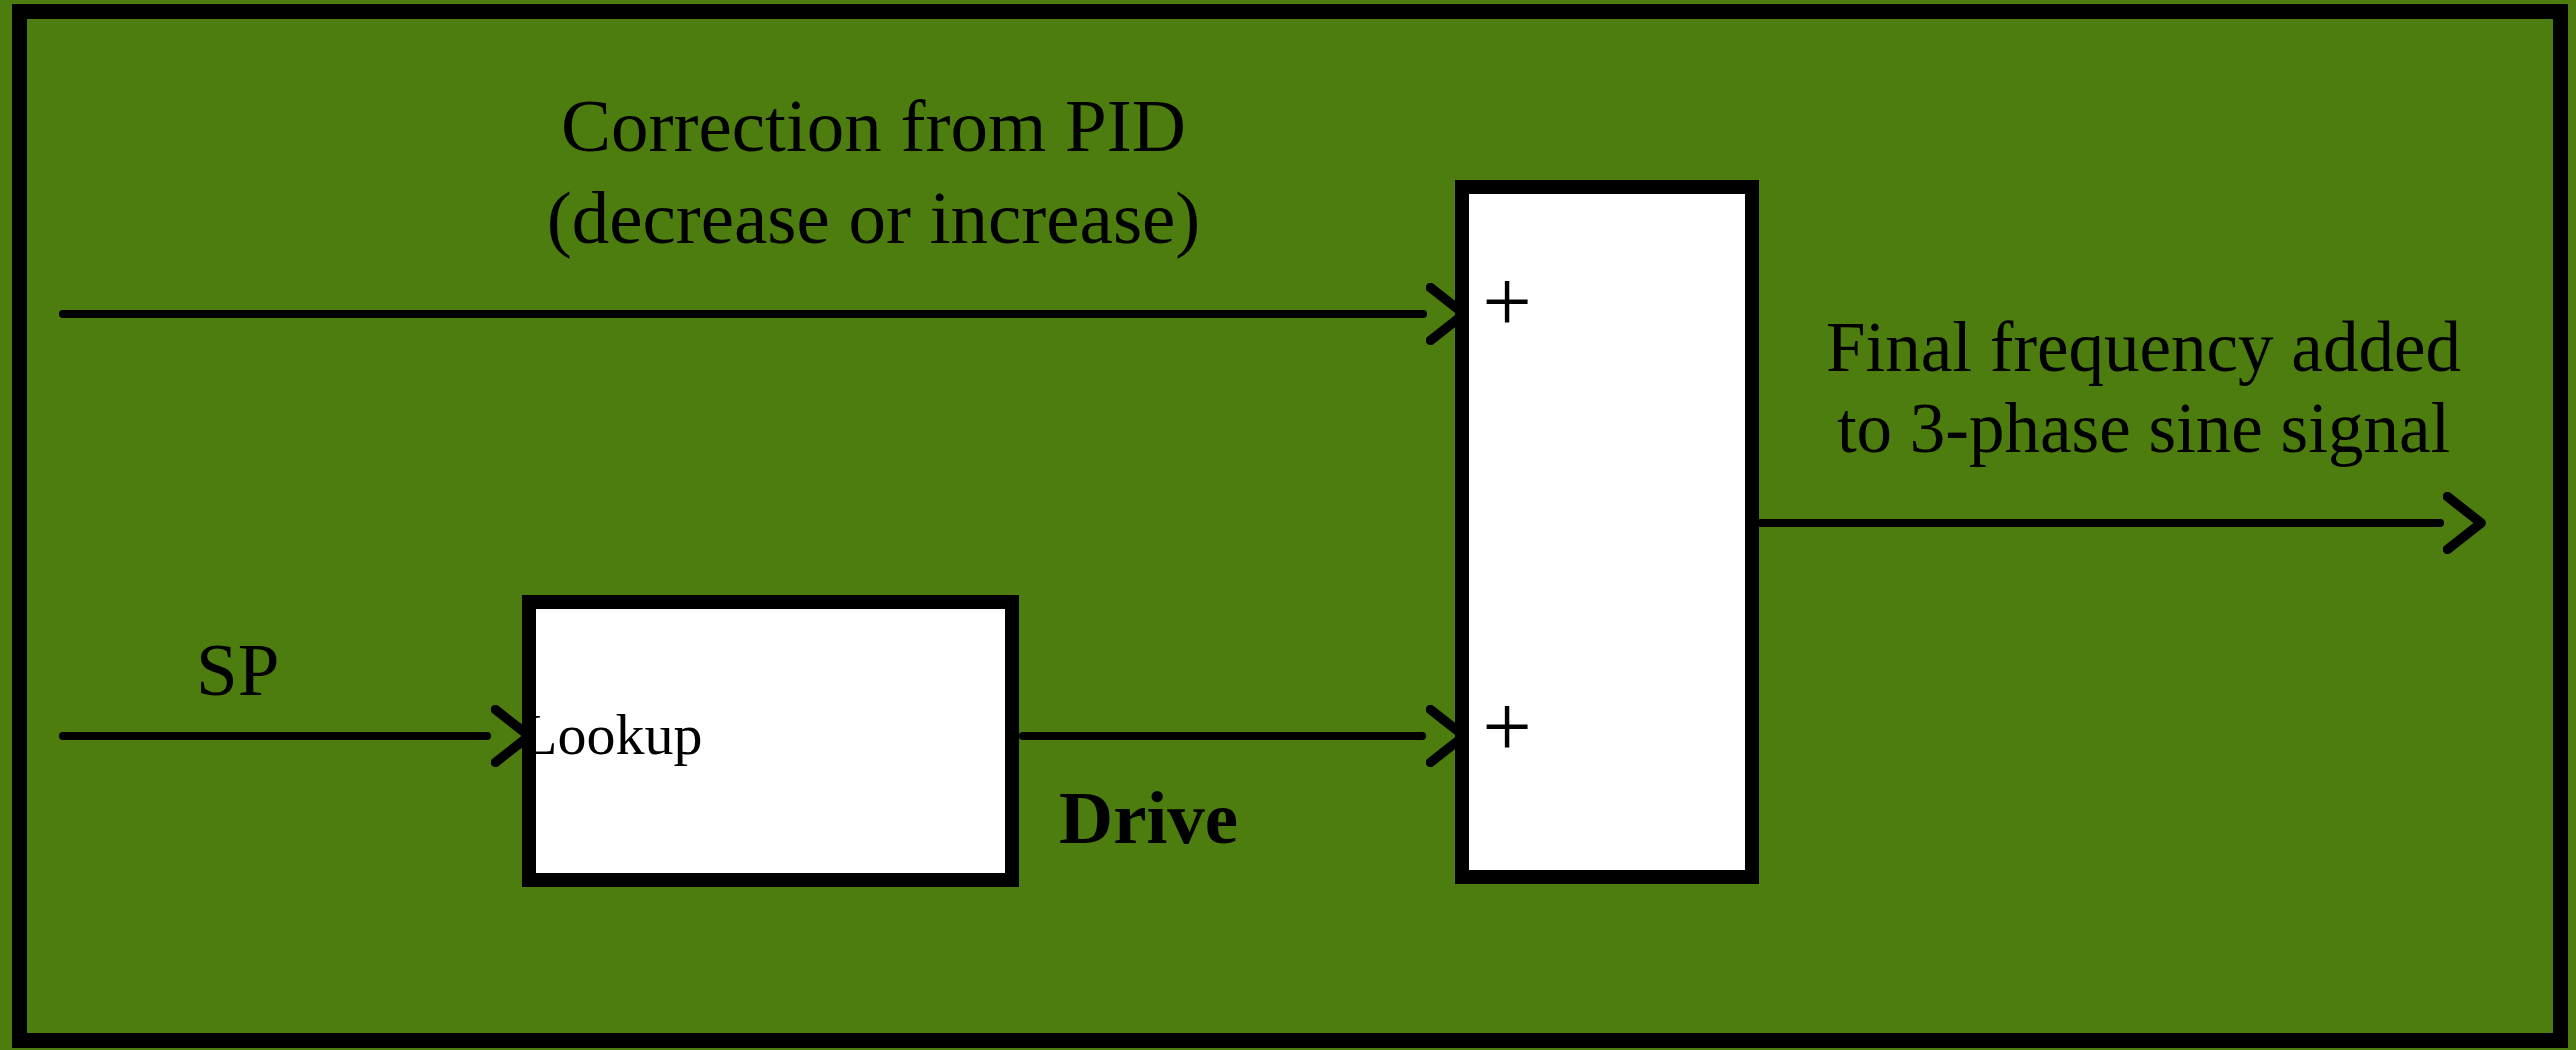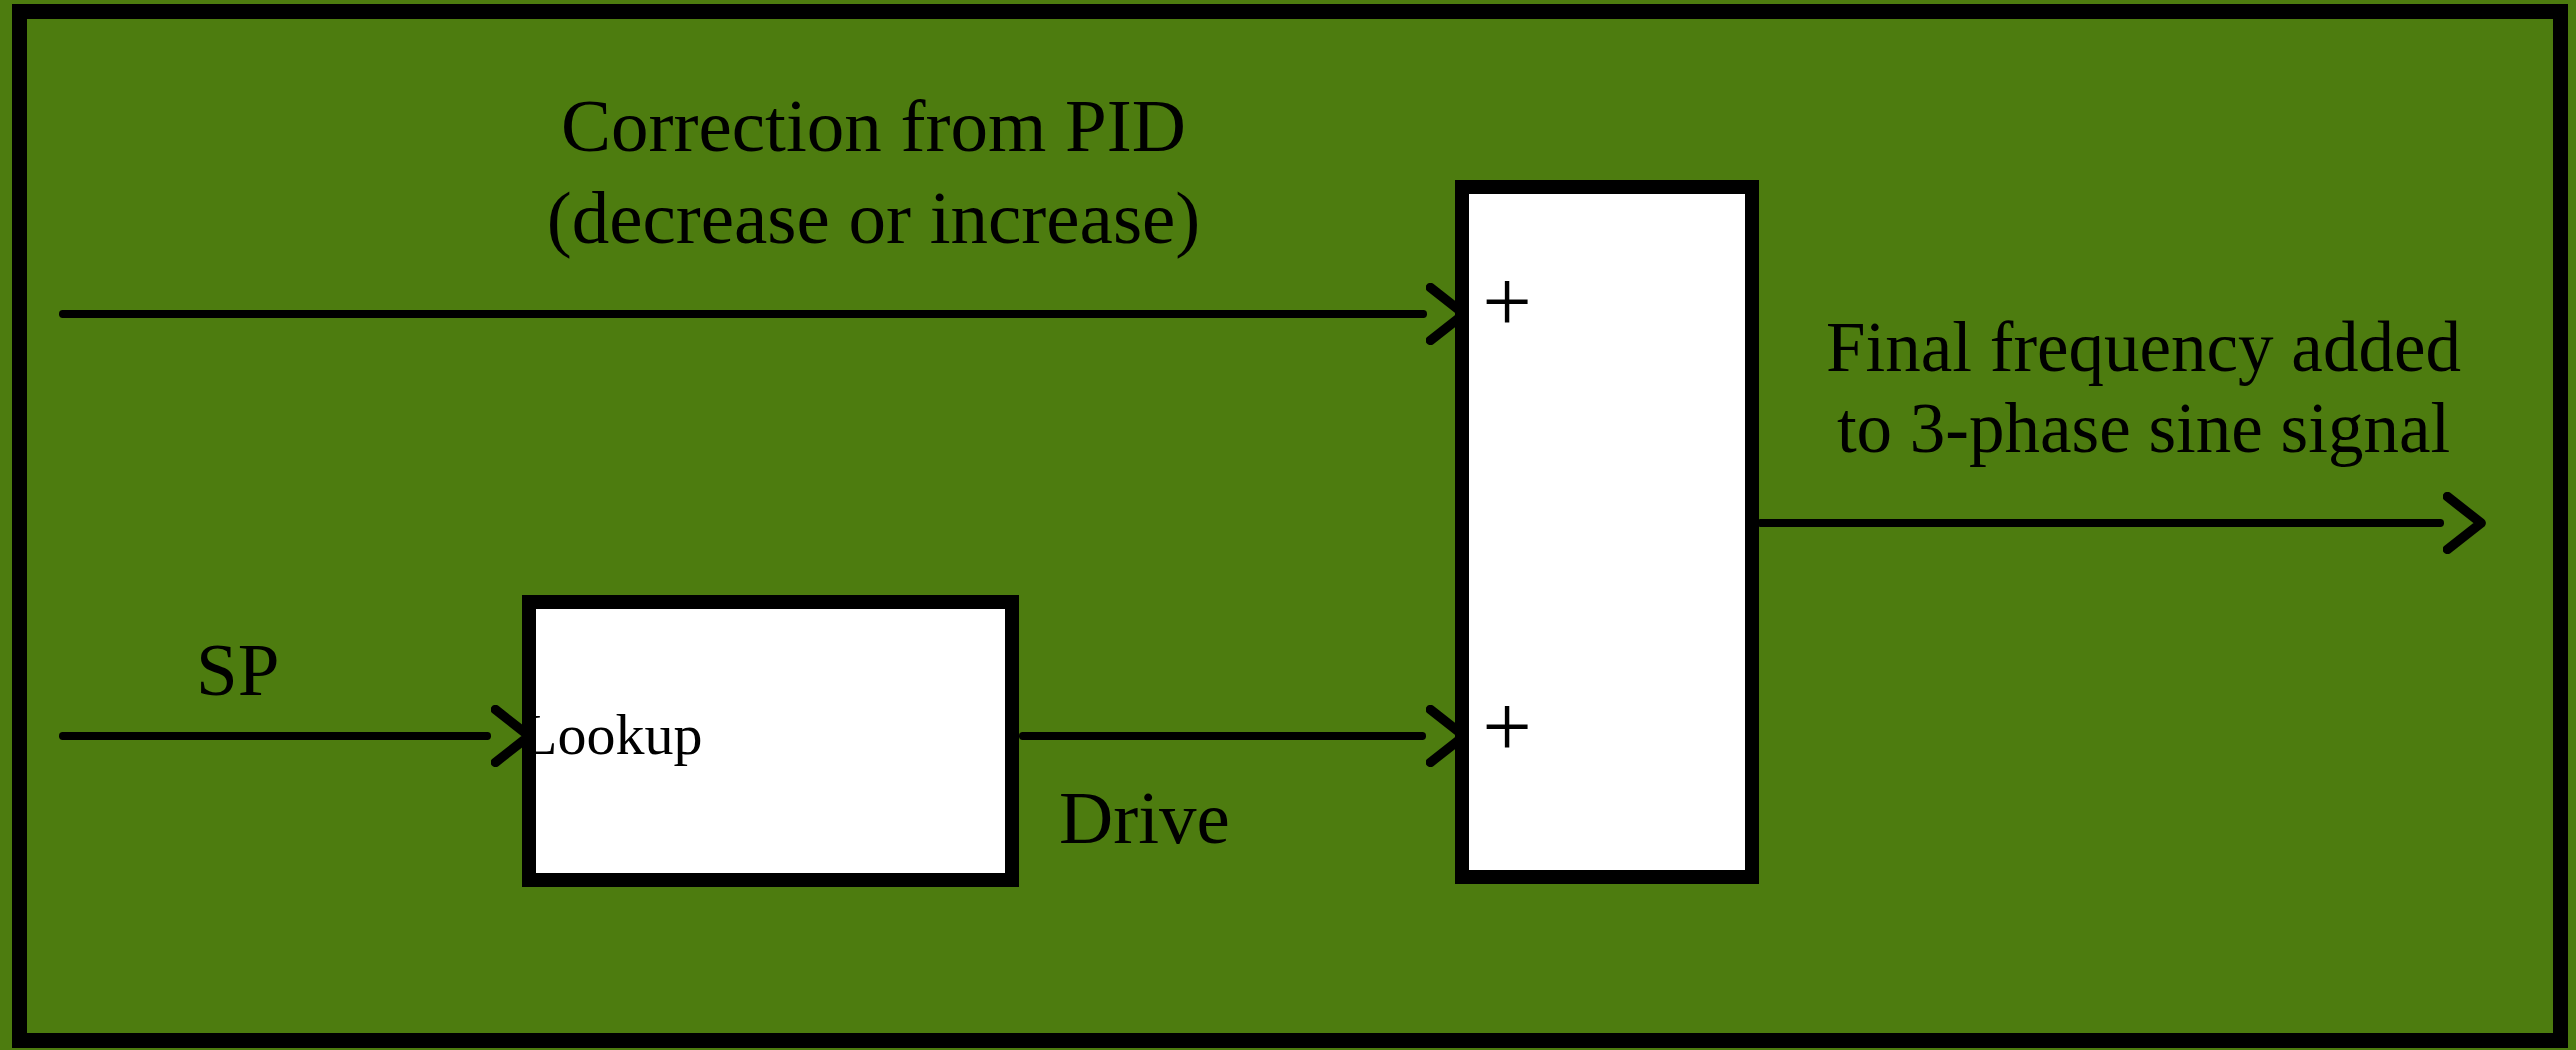--- a/index.html
+++ b/index.html
@@ -70,21 +70,21 @@
   .label-sp {
     left: 196px; top: 632px; width: 147px;
     font-size: 75px; line-height: 75px; text-align: left;
   }
   .label-lookup {
     left: 522px; top: 681px; width: 497px;
     font-size: 58px; line-height: 59px;  margin-top: 24px;
   }
   .label-drive {
     left: 1059px; top: 775px;
-    font-size: 75px; line-height: 86px; text-align: left;
+    font-size: 75px; line-height: 86px; text-align: left; font-weight: bold;
   }
   .label-final {
     left: 1777px; top: 307px; width: 733px;
     font-size: 71px; line-height: 81px; text-align: center;
   }
   .plus {
     position: absolute;
     width: 88px; height: 88px;
     display: flex; align-items: center; justify-content: center;
     font-size: 88px; line-height: 1;

